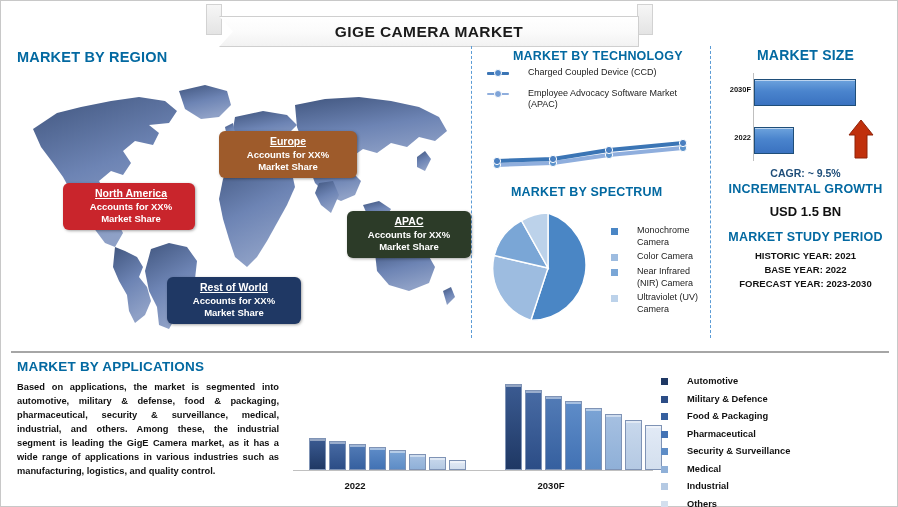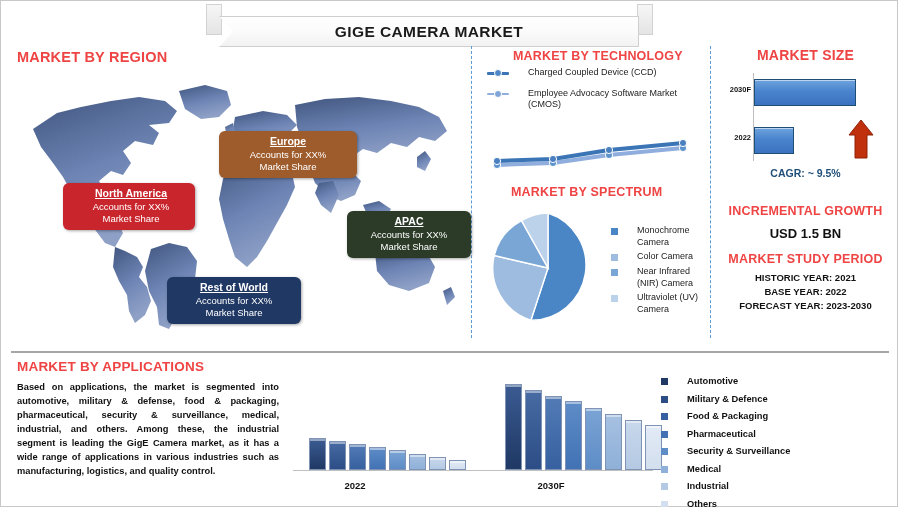--- a/index.html
+++ b/index.html
@@ -34,21 +34,21 @@
   }
   .banner-tail-l { left: 205px; clip-path: polygon(0 0, 100% 0, 100% 100%, 0 100%); }
   .banner-tail-r { left: 636px; clip-path: polygon(0 0, 100% 0, 100% 100%, 0 100%); }
   .banner-title {
     font-size: 15.5px; font-weight: bold; color: #1a1a1a;
     letter-spacing: .4px; white-space: nowrap;
   }
 
   
   .sec-head {
-    color: #ef4444; font-weight: bold; letter-spacing: .2px;
+    color: #0369a1; font-weight: bold; letter-spacing: .2px;
   }
 
   
   #region-panel { position: absolute; left: 0; top: 38px; width: 466px; height: 302px; }
   #region-head { position: absolute; left: 16px; top: 10px; font-size: 14.5px; }
 
   #map-wrap { position: absolute; left: 18px; top: 32px; width: 442px; height: 262px; }
   #map-svg { width: 100%; height: 100%; display:block; }
 
   .region-box {
@@ -58,21 +58,21 @@
     text-align: center;
     padding: 4px 8px 5px;
     box-shadow: 1px 1px 3px rgba(0,0,0,.35);
     line-height: 1.25;
     font-size: 9.5px;
   }
   .region-box .rb-title {
     display: block; font-weight: bold; font-size: 10.5px;
     text-decoration: underline; margin-bottom: 1px;
   }
-  .region-box .rb-sub { display: block; white-space: pre-line; }
+  .region-box .rb-sub { display: block; white-space: pre-line; font-weight: bold; }
 
   #box-europe        { left: 200px; top: 60px;  width: 138px; background: #9e5b2b; }
   #box-north-america { left: 44px;  top: 112px; width: 132px; background: #c9252c; padding-left: 12px; }
   #box-apac          { left: 328px; top: 140px; width: 124px; background: #2c3b28; padding-left: 8px; }
   #box-rest-of-world { left: 148px; top: 206px; width: 134px; background: #1f3864; }
 
   
   .vdash {
     position: absolute; top: 45px; height: 292px;
     border-left: 1px dashed #5b9bd5;
@@ -127,21 +127,21 @@
     position: absolute; left: 31px; height: 27px;
     background: linear-gradient(180deg,#6da3dd 0%,#4a84cd 45%,#3a72c0 100%);
     border: 1px solid #1f4e79;
     box-shadow: inset 0 1px 0 rgba(255,255,255,.55);
   }
   #bar-2030 { top: 8px; }
   #bar-2022 { top: 56px; }
   #growth-arrow { position: absolute; right: 14px; top: 48px; width: 26px; height: 40px; }
 
   #cagr { margin-top: 4px; font-size: 10.5px; font-weight: bold; color: #1f4e79; }
-  #incr-head { margin-top: 25px; font-size: 12.5px; text-align: center; }
+  #incr-head { margin-top: 3px; font-size: 12.5px; text-align: center; }
   #incr-value { margin-top: 8px; font-size: 13px; font-weight: bold; color: #111; }
   #study-head { margin-top: 11px; font-size: 12.5px; }
   .study-line { font-size: 9.5px; font-weight: bold; color: #111; line-height: 1.45; }
   #study-lines { margin-top: 5px; }
 
   
   #apps-panel { position: absolute; left: 0; top: 352px; width: 898px; height: 110px; }
   #apps-head { position: absolute; left: 16px; top: 6px; font-size: 13.5px; }
   #apps-text {
     position: absolute; left: 16px; top: 28px; width: 262px;
@@ -259,21 +259,21 @@
           <span class="lm-bar" style="background:#3b75b5"></span>
           <span class="lm-dot" style="background:#4f86c6"></span>
         </span>
         <span class="lg-text">Charged Coupled Device (CCD)</span>
       </div>
       <div class="legend-row">
         <span class="line-marker">
           <span class="lm-bar" style="background:#8faedd"></span>
           <span class="lm-dot" style="background:#7fa4d8"></span>
         </span>
-        <span class="lg-text">Employee Advocacy Software Market (CMOS)</span>
+        <span class="lg-text">Employee Advocacy Software Market (APAC)</span>
       </div>
     </div>
 
     <div id="tech-chart">
       <svg viewBox="0 0 216 40" width="216" height="40" xmlns="http://www.w3.org/2000/svg">
         <polyline points="14,30 70,28 126,20 200,13" fill="none" stroke="#8faedd" stroke-width="4" stroke-linecap="round" stroke-linejoin="round"></polyline>
         <polyline points="14,26 70,24 126,15 200,8" fill="none" stroke="#3b75b5" stroke-width="4" stroke-linecap="round" stroke-linejoin="round"></polyline>
         <g fill="#5d93cc" stroke="#ffffff" stroke-width="1">
           <circle cx="14" cy="30" r="3.6"></circle>
             <circle cx="70" cy="28" r="3.6"></circle>

